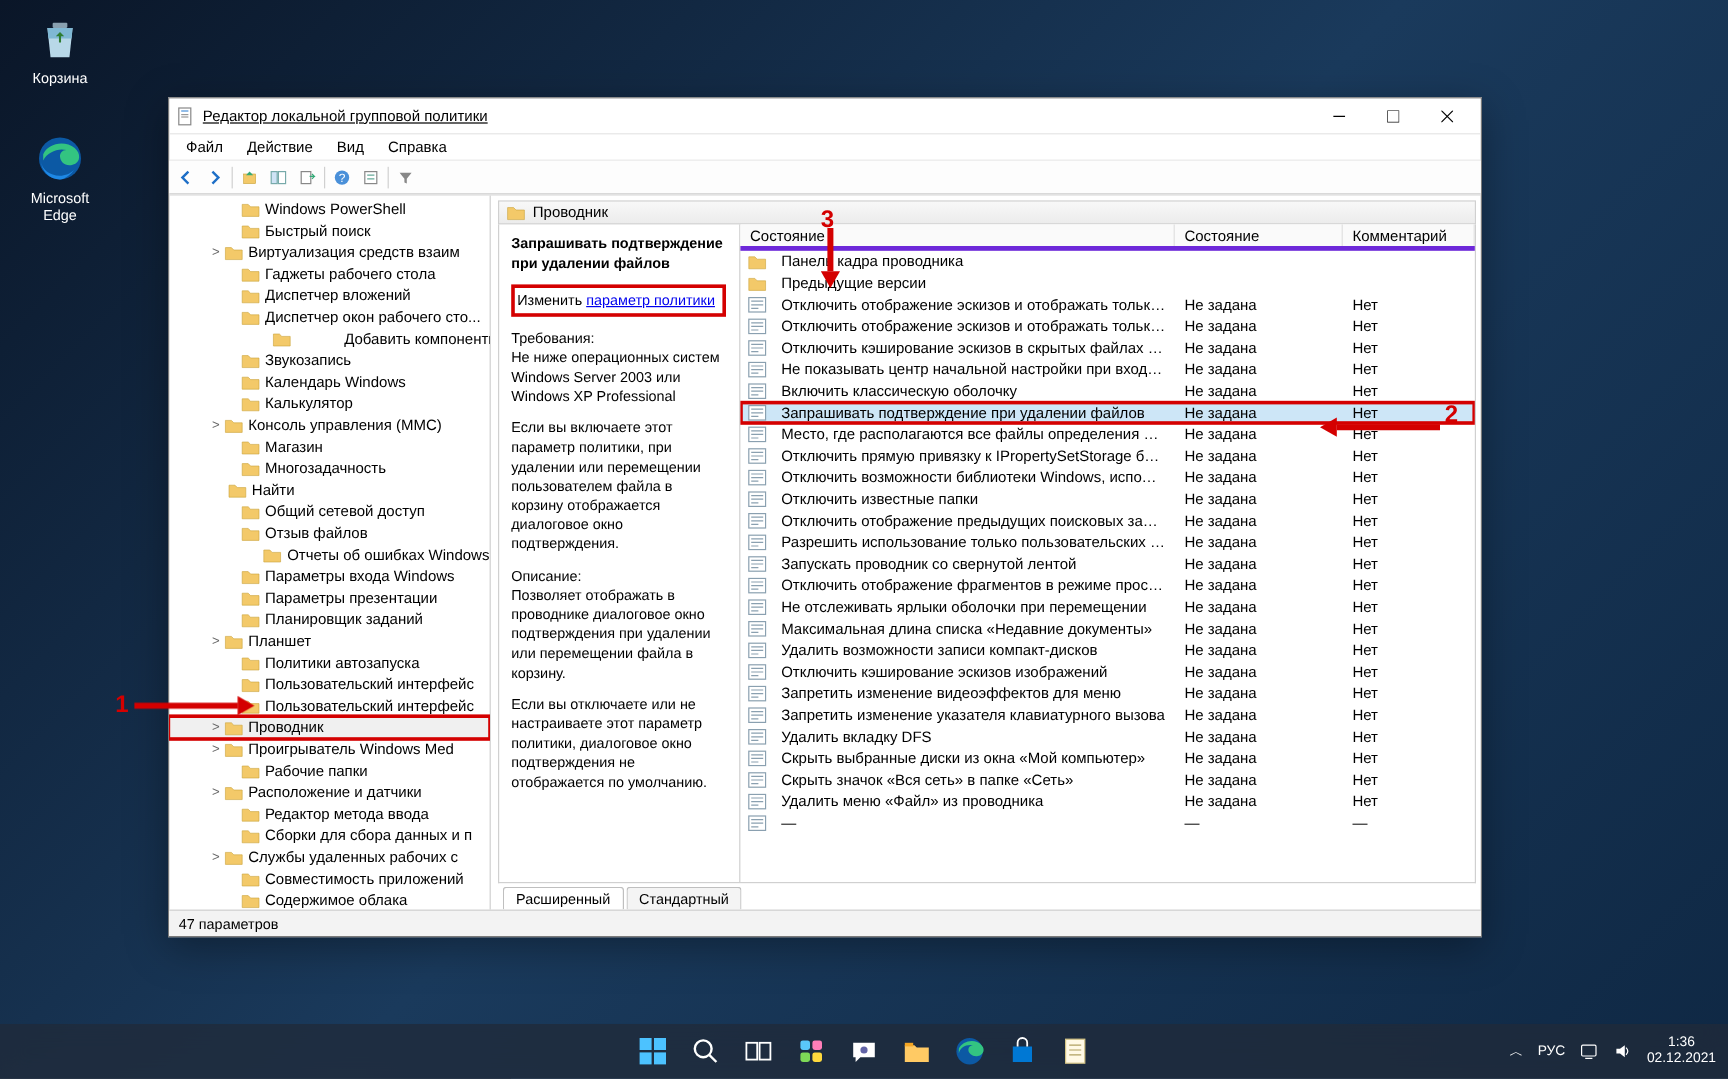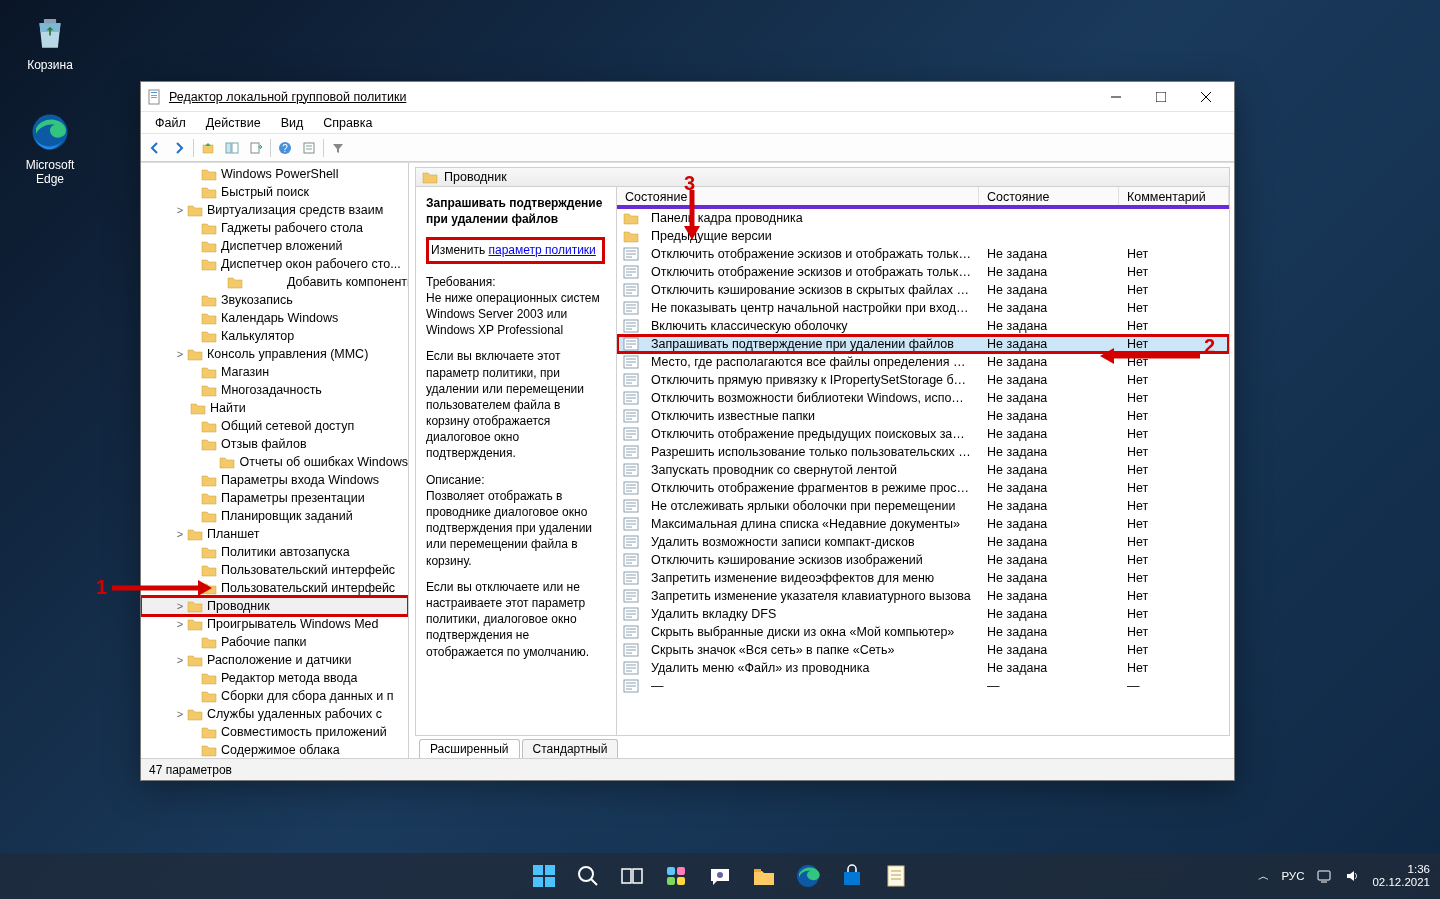--- a/index.html
+++ b/index.html
@@ -71,21 +71,21 @@
 .folder-svg { fill: #f3c969; stroke: #c9a23a; stroke-width: .5; }
 .setting-svg rect { fill: #fff; stroke: #8aa0b0; }
 .setting-svg line { stroke: #8aa0b0; }
 
 
 .taskbar { position: absolute; left: 0; right: 0; bottom: 0; height: 46px; background: rgba(32,42,58,.78); backdrop-filter: blur(10px); display: flex; align-items: center; }
 .taskbar .center-icons { position: absolute; left: 50%; transform: translateX(-50%); display: flex; gap: 4px; }
 .task-ico { width: 40px; height: 40px; border-radius: 4px; display: flex; align-items: center; justify-content: center; cursor: pointer; }
 .task-ico svg, .task-ico .glyph { width: 26px; height: 26px; }
 .systray { margin-left: auto; display: flex; align-items: center; gap: 12px; padding-right: 10px; color: #fff; font-size: 11.5px; }
-.systray .clock { text-align: right; line-height: 1.15; }
+.systray .clock { text-align: center; line-height: 1.15; }
 
 
 .annot-arrow { position: absolute; pointer-events: none; }
 .annot-num { position: absolute; color: #d40000; font-weight: 700; font-size: 20px; pointer-events: none; }
 
 
 .tree-scroll::-webkit-scrollbar, .list-rows::-webkit-scrollbar { width: 16px; }
 .tree-scroll::-webkit-scrollbar-thumb, .list-rows::-webkit-scrollbar-thumb { background: #c0c0c0; border: 3px solid #f0f0f0; border-radius: 8px; }
 .tree-scroll::-webkit-scrollbar-track, .list-rows::-webkit-scrollbar-track { background: #f0f0f0; }
 </style>

